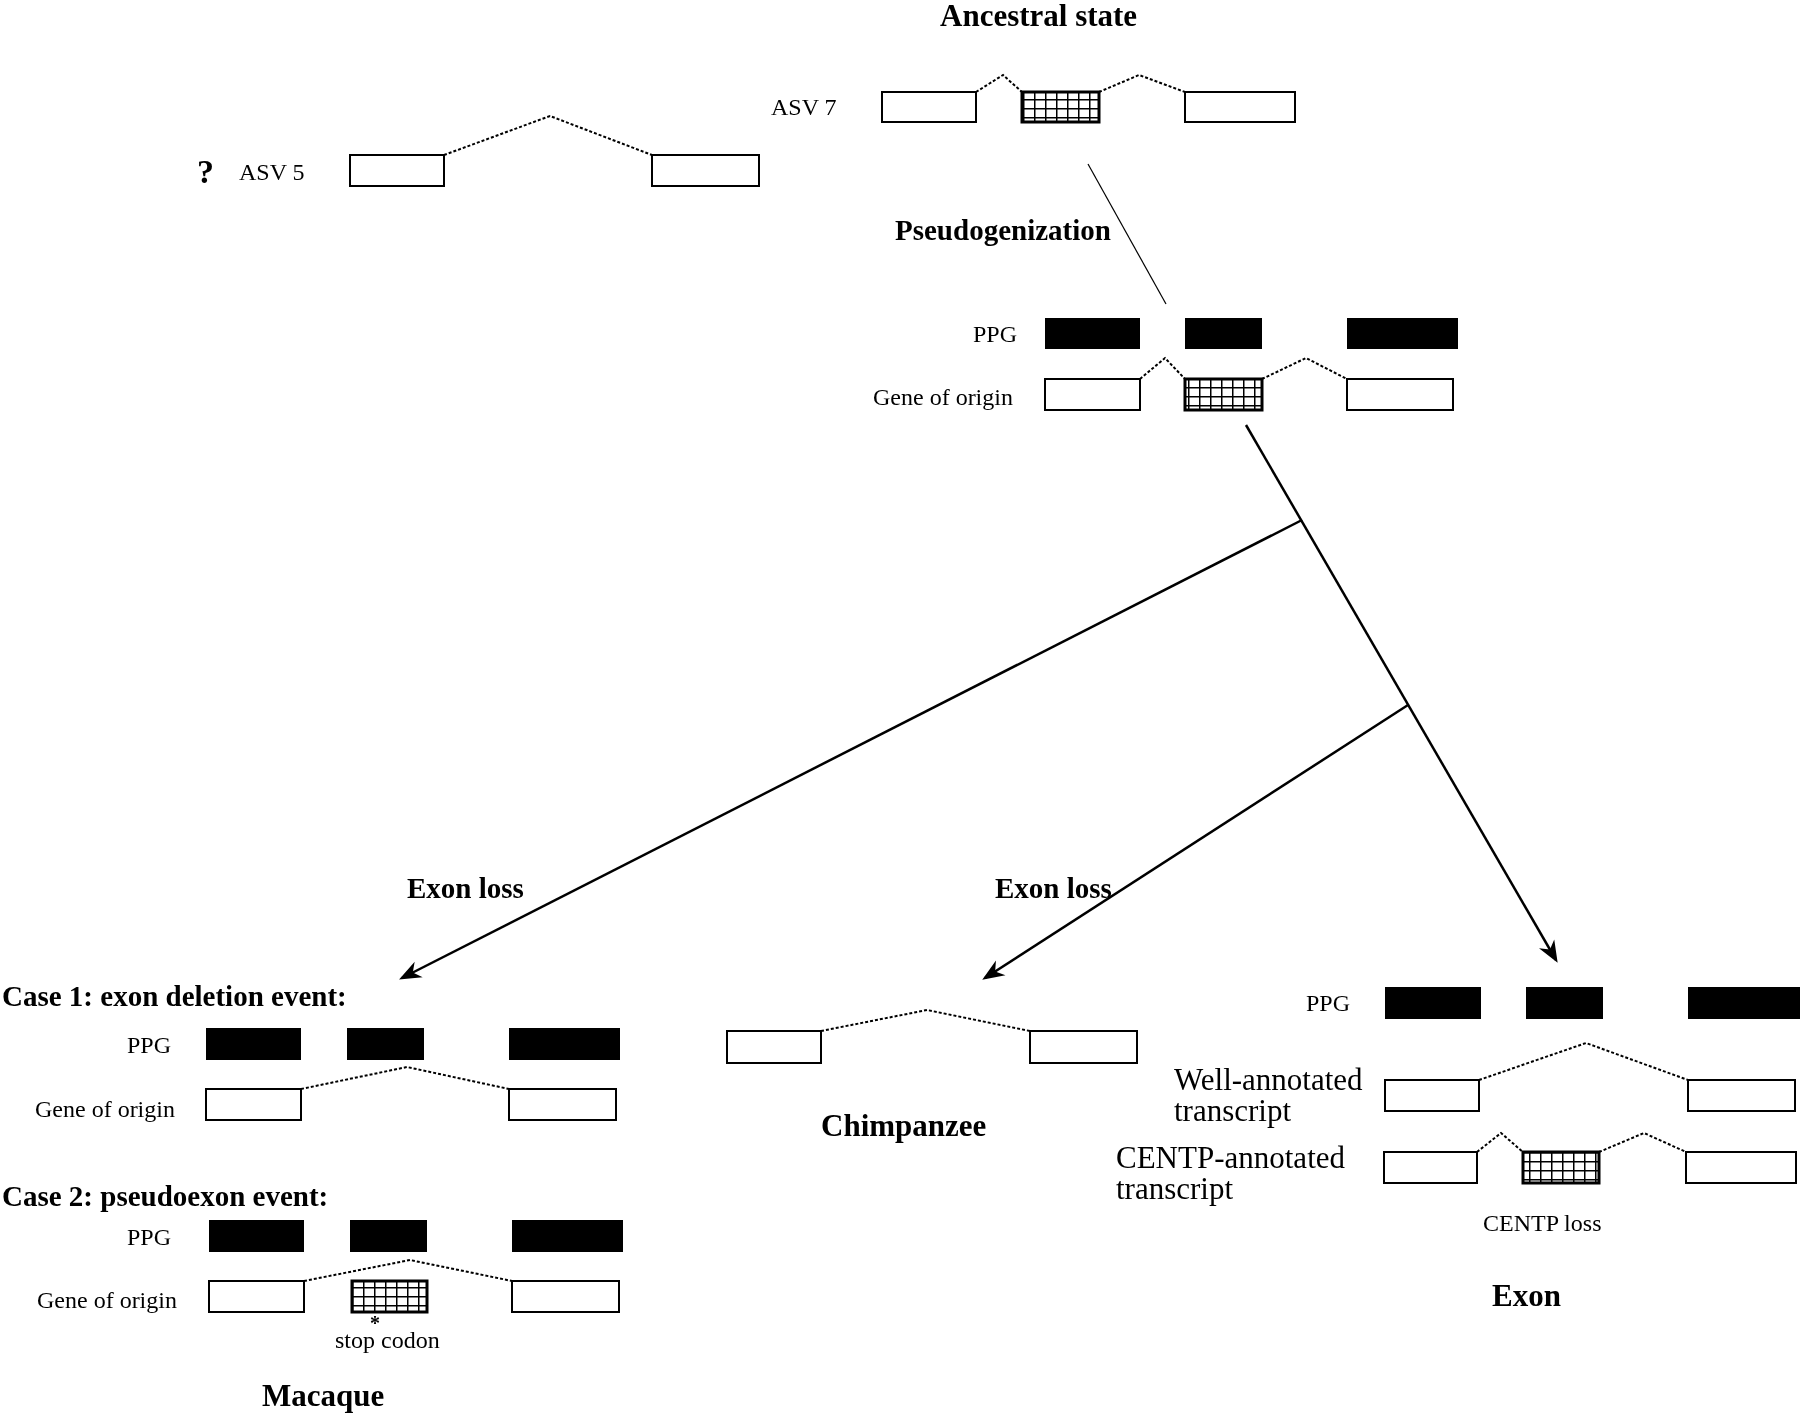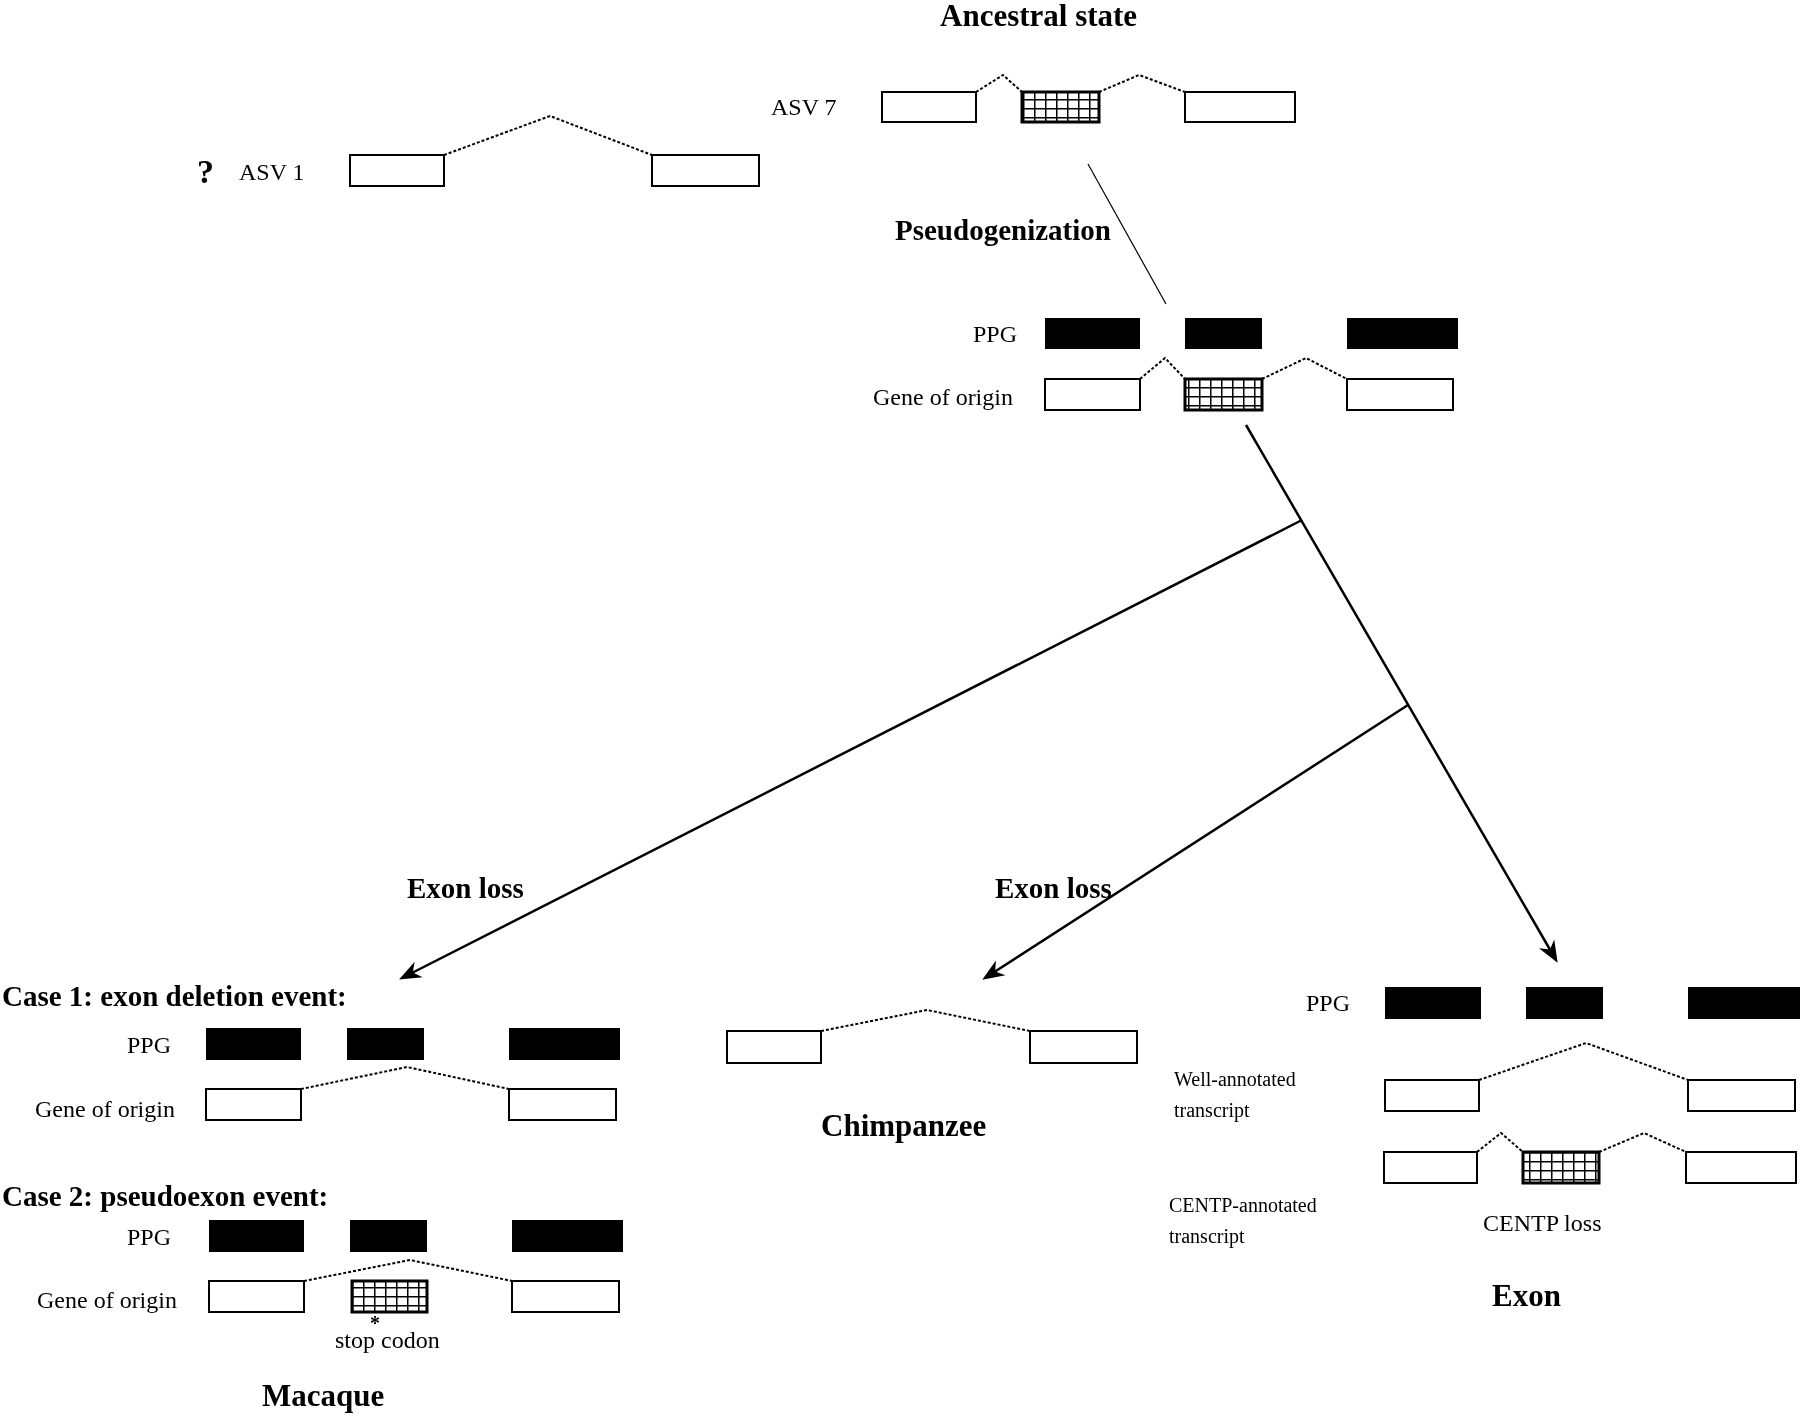--- a/index.html
+++ b/index.html
@@ -3,21 +3,21 @@
 <meta charset="utf-8">
 <style>
   html, body { margin: 0; padding: 0; background: #ffffff; }
   body { width: 1800px; height: 1417px; position: relative; overflow: hidden; font-family: "Liberation Serif", serif; color: #000; }
   svg#diagram { position: absolute; left: 0; top: 0; }
   .lbl { position: absolute; white-space: nowrap; font-family: "Liberation Serif", serif; line-height: 1; }
   .title { font-weight: bold; font-size: 31px; }
   .bold { font-weight: bold; font-size: 29px; }
   .reg { font-size: 24px; }
   .q { font-weight: bold; font-size: 34px; }
-  .two { font-size: 20px; line-height: 31px; }
+  .two { font-size: 31px; line-height: 31px; }
 </style>
 </head>
 <body>
 
 <svg id="diagram" width="1800" height="1417" viewBox="0 0 1800 1417" xmlns="http://www.w3.org/2000/svg">
   <defs>
     <pattern id="grid" width="11" height="9" patternUnits="userSpaceOnUse">
       <rect width="11" height="9" fill="#fff"></rect>
       <path d="M0 0 H11 M0 0 V9" stroke="#000" stroke-width="3"></path>
     </pattern>
@@ -97,21 +97,21 @@
     <rect x="1523" y="1152" width="76" height="31" fill="url(#grid)" stroke="#000" stroke-width="3"></rect>
     <rect x="1686" y="1152" width="110" height="31" fill="#fff" stroke="#000" stroke-width="2"></rect>
     <polyline points="1477,1152 1501,1133 1523,1152" fill="none" stroke="#000" stroke-width="2" stroke-dasharray="3,2"></polyline>
     <polyline points="1599,1152 1644,1133 1686,1152" fill="none" stroke="#000" stroke-width="2" stroke-dasharray="3,2"></polyline>
   </g>
 </svg>
 
 <div class="lbl title" style="left:940px; top:0px;">Ancestral state</div>
 <div class="lbl reg" style="left:771px; top:95px;">ASV 7</div>
 <div class="lbl q" style="left:197px; top:155px;">?</div>
-<div class="lbl reg" style="left:239px; top:160px;">ASV 1</div>
+<div class="lbl reg" style="left:239px; top:160px;">ASV 5</div>
 
 <div class="lbl bold" style="left:895px; top:216px;">Pseudogenization</div>
 <div class="lbl reg" style="left:973px; top:322px;">PPG</div>
 <div class="lbl reg" style="left:873px; top:385px;">Gene of origin</div>
 
 <div class="lbl bold" style="left:407px; top:874px;">Exon loss</div>
 <div class="lbl bold" style="left:995px; top:874px;">Exon loss</div>
 
 <div class="lbl bold" style="left:2px; top:982px;">Case 1: exon deletion event:</div>
 <div class="lbl reg" style="left:127px; top:1033px;">PPG</div>
@@ -123,18 +123,18 @@
 <div class="lbl reg" style="left:335px; top:1328px;">stop codon</div>
 <div class="lbl title" style="left:262px; top:1380px;">Macaque</div>
 
 <div class="lbl title" style="left:821px; top:1110px;">Chimpanzee</div>
 
 <div class="lbl reg" style="left:1306px; top:991px;">PPG</div>
 <div class="lbl two" style="left:1174px; top:1064px;">
   <div>Well-annotated</div>
   <div>transcript</div>
 </div>
-<div class="lbl two" style="left:1169px; top:1142px;margin-top:48px;">
+<div class="lbl two" style="left:1116px; top:1142px;">
   <div>CENTP-annotated</div>
   <div>transcript</div>
 </div>
 <div class="lbl reg" style="left:1483px; top:1211px;">CENTP loss</div>
 <div class="lbl title" style="left:1492px; top:1280px;">Exon</div>
 
 </body></html>

